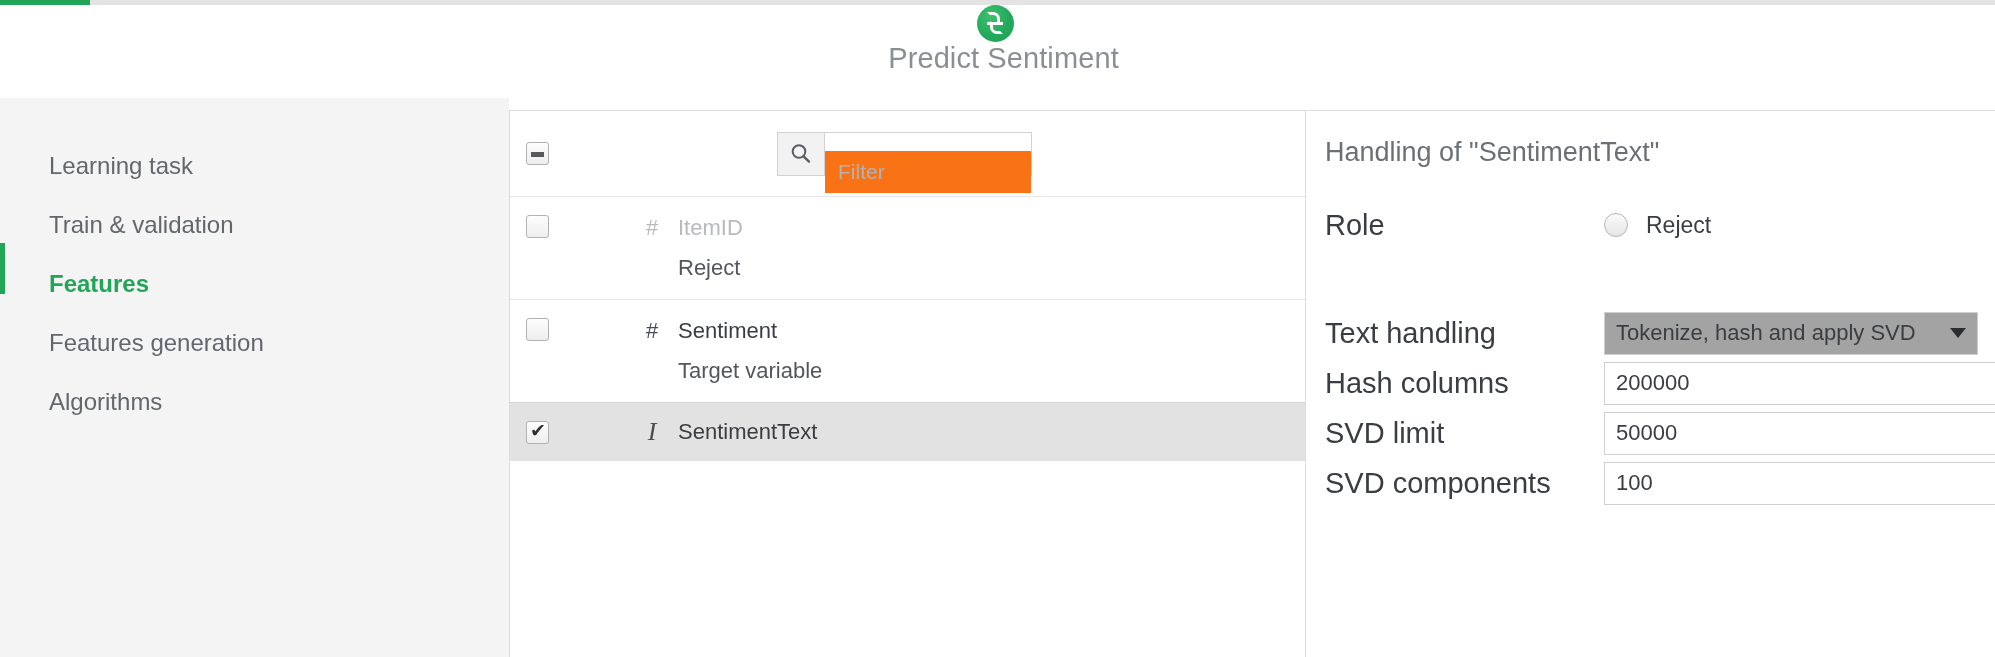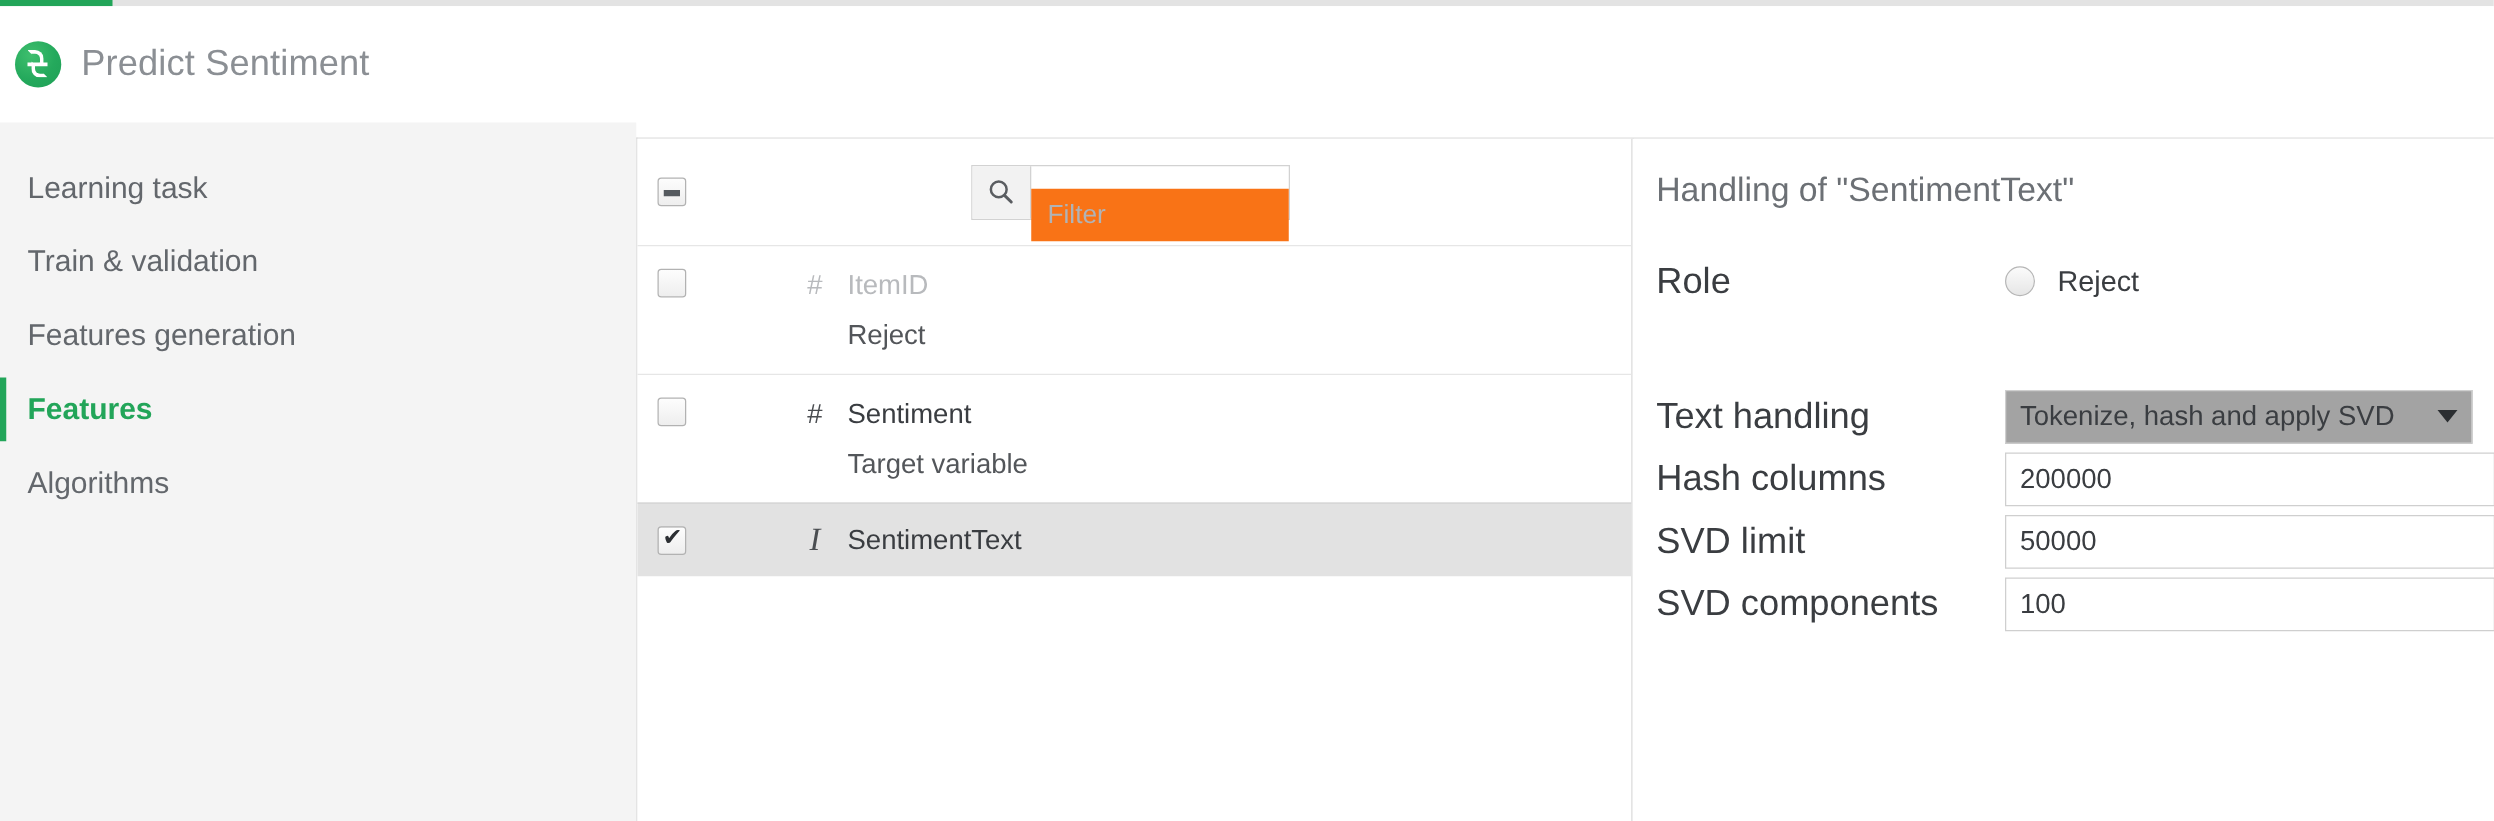--- a/index.html
+++ b/index.html
@@ -22,20 +22,21 @@
     background: #22a559;
   }
 
   
   .header {
     position: absolute; top: 5px; left: 0;
     width: 1995px; height: 93px;
     background: #ffffff;
     display: flex; align-items: center;
     padding-left: 12px;
+    flex-direction: column;
   }
   .app-logo {
     width: 37px; height: 37px;
     border-radius: 50%;
     background: radial-gradient(circle at 35% 30%, #3fbf6e 0%, #24a95c 55%, #1f9f56 100%);
     position: relative;
     flex: 0 0 auto;
     margin-right: 16px;
     overflow: hidden;
   }
@@ -77,22 +78,22 @@
   }
   .sidebar {
     position: absolute; left: 0; top: 0;
     width: 509px; height: 559px;
     background: #f4f4f4;
     padding-top: 23px;
   }
   .side-item {
     position: relative;
     height: 59px;
-    display: flex; align-items: center;
-    padding-left: 22px;
+    display: flex; align-items: flex-end;
+    padding-left: 49px;
     font-size: 24px;
     color: #63676c;
     cursor: pointer;
   }
   .side-item.active {
     color: #22a559;
     font-weight: bold;
   }
   .side-item.active::before {
     content: "";
@@ -315,25 +316,25 @@
 
 <div class="body-area">
 
   <div class="sidebar">
     <div class="side-item">
       <span>Learning task</span>
     </div>
     <div class="side-item">
       <span>Train &amp; validation</span>
     </div>
+    <div class="side-item active">
+      <span>Features</span>
+    </div>
     <div class="side-item">
       <span>Features generation</span>
-    </div>
-    <div class="side-item active">
-      <span>Features</span>
     </div>
     <div class="side-item">
       <span>Algorithms</span>
     </div>
   </div>
 
   <div class="card">
 
     <div class="list-pane">
 

